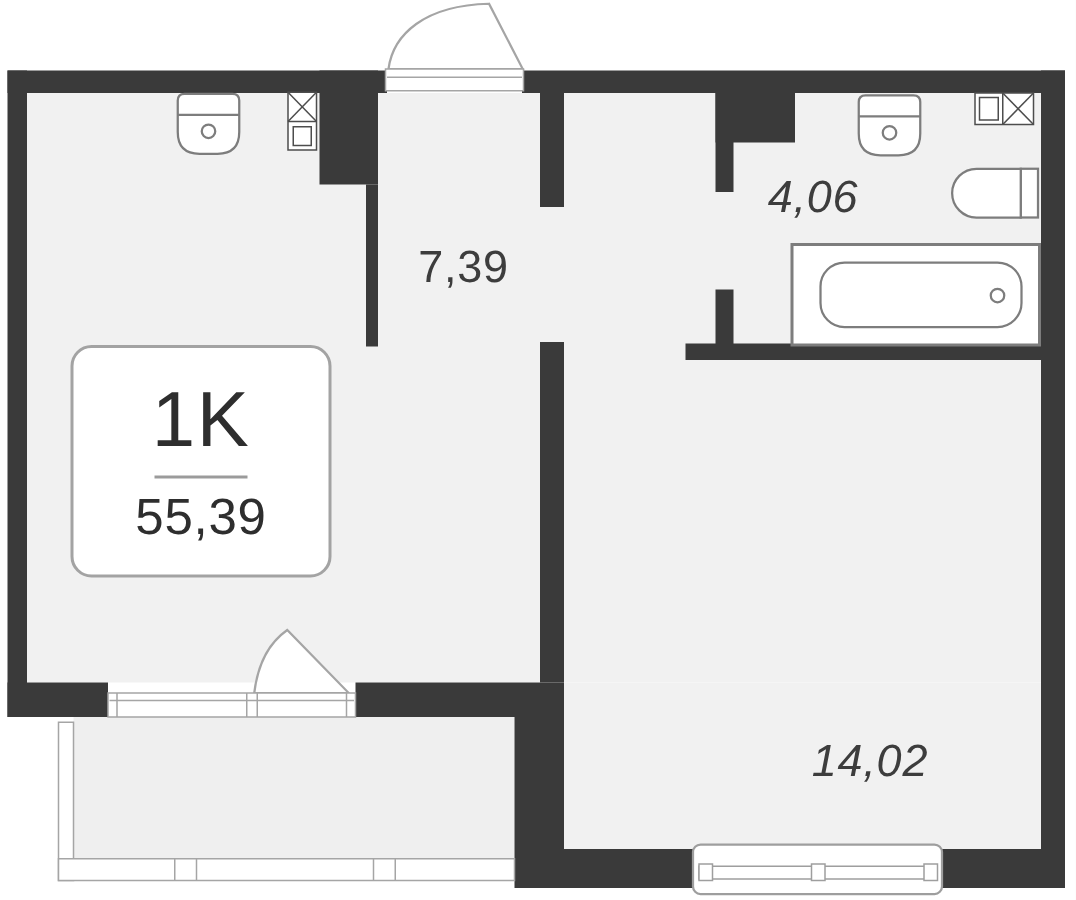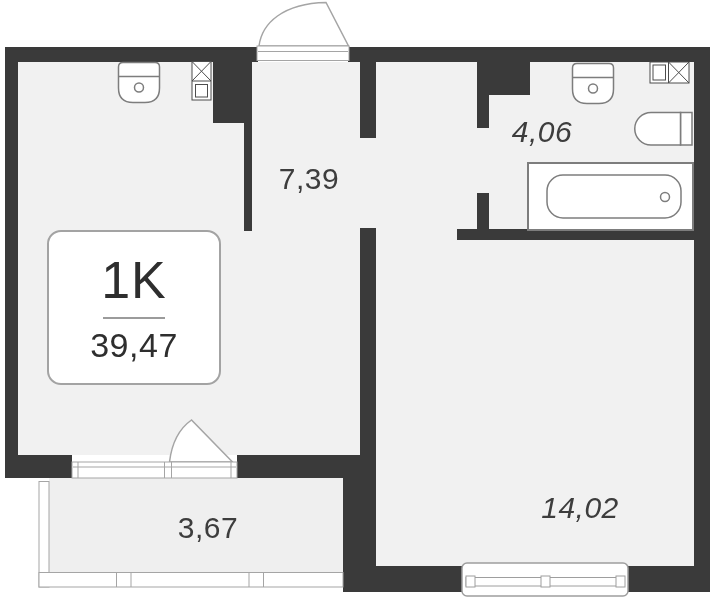--- a/index.html
+++ b/index.html
@@ -156,21 +156,20 @@
       <rect x="528" y="163" width="165" height="67" stroke-width="2"></rect>
       <rect x="547" y="175" width="134" height="43" rx="16" stroke-width="1.5"></rect>
       <circle cx="665" cy="197" r="4.5" stroke-width="1.5"></circle>
     </g>
 
   </svg>
 
   <div class="room-label" style="left:309px; top:179px;">7,39</div>
   <div class="room-label" style="left:542px; top:132px;font-style:italic;">4,06</div>
   <div class="room-label" style="left:580px; top:508px;font-style:italic;">14,02</div>
-  <div class="room-label" style="left:208px; top:528px;">3,67</div>
 
   <div class="unit-badge">
     <div class="unit-type">1K</div>
     <div class="unit-divider"></div>
-    <div class="unit-area">39,47</div>
+    <div class="unit-area">55,39</div>
   </div>
 
 </div>
 
 </body></html>

